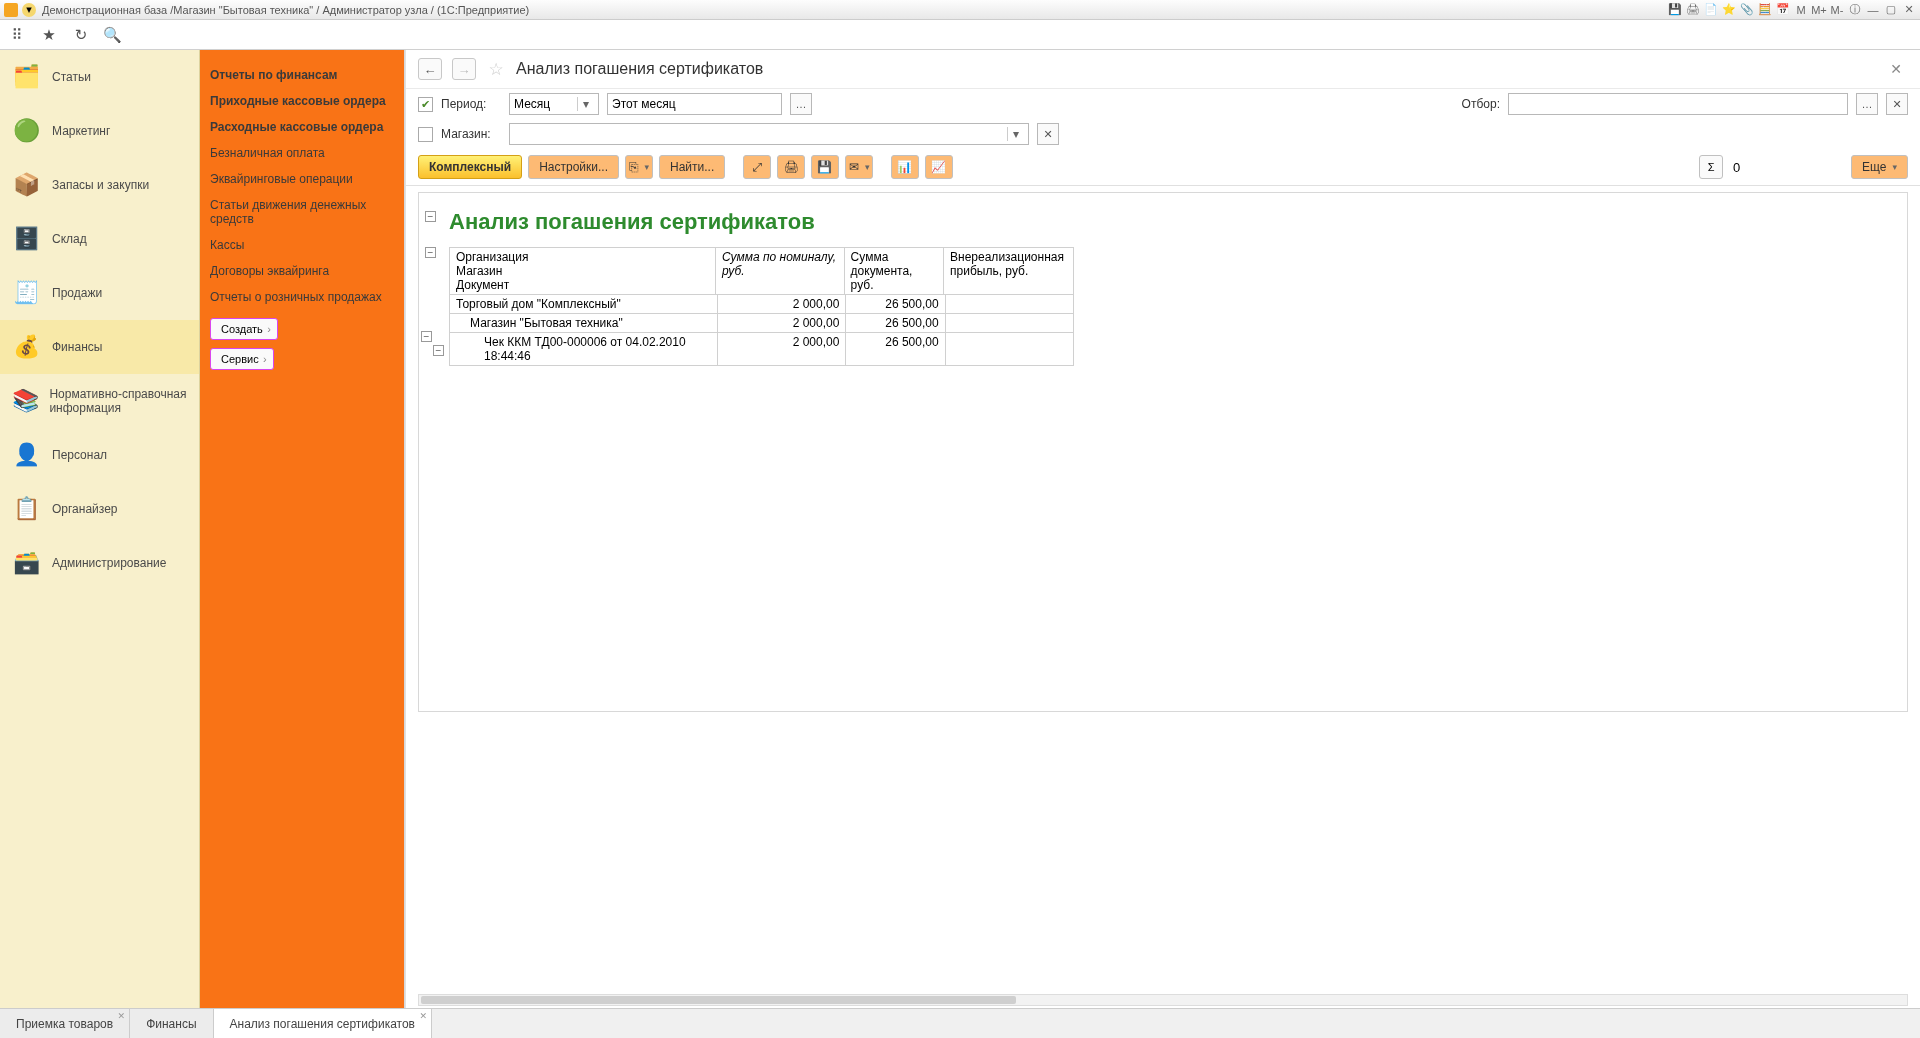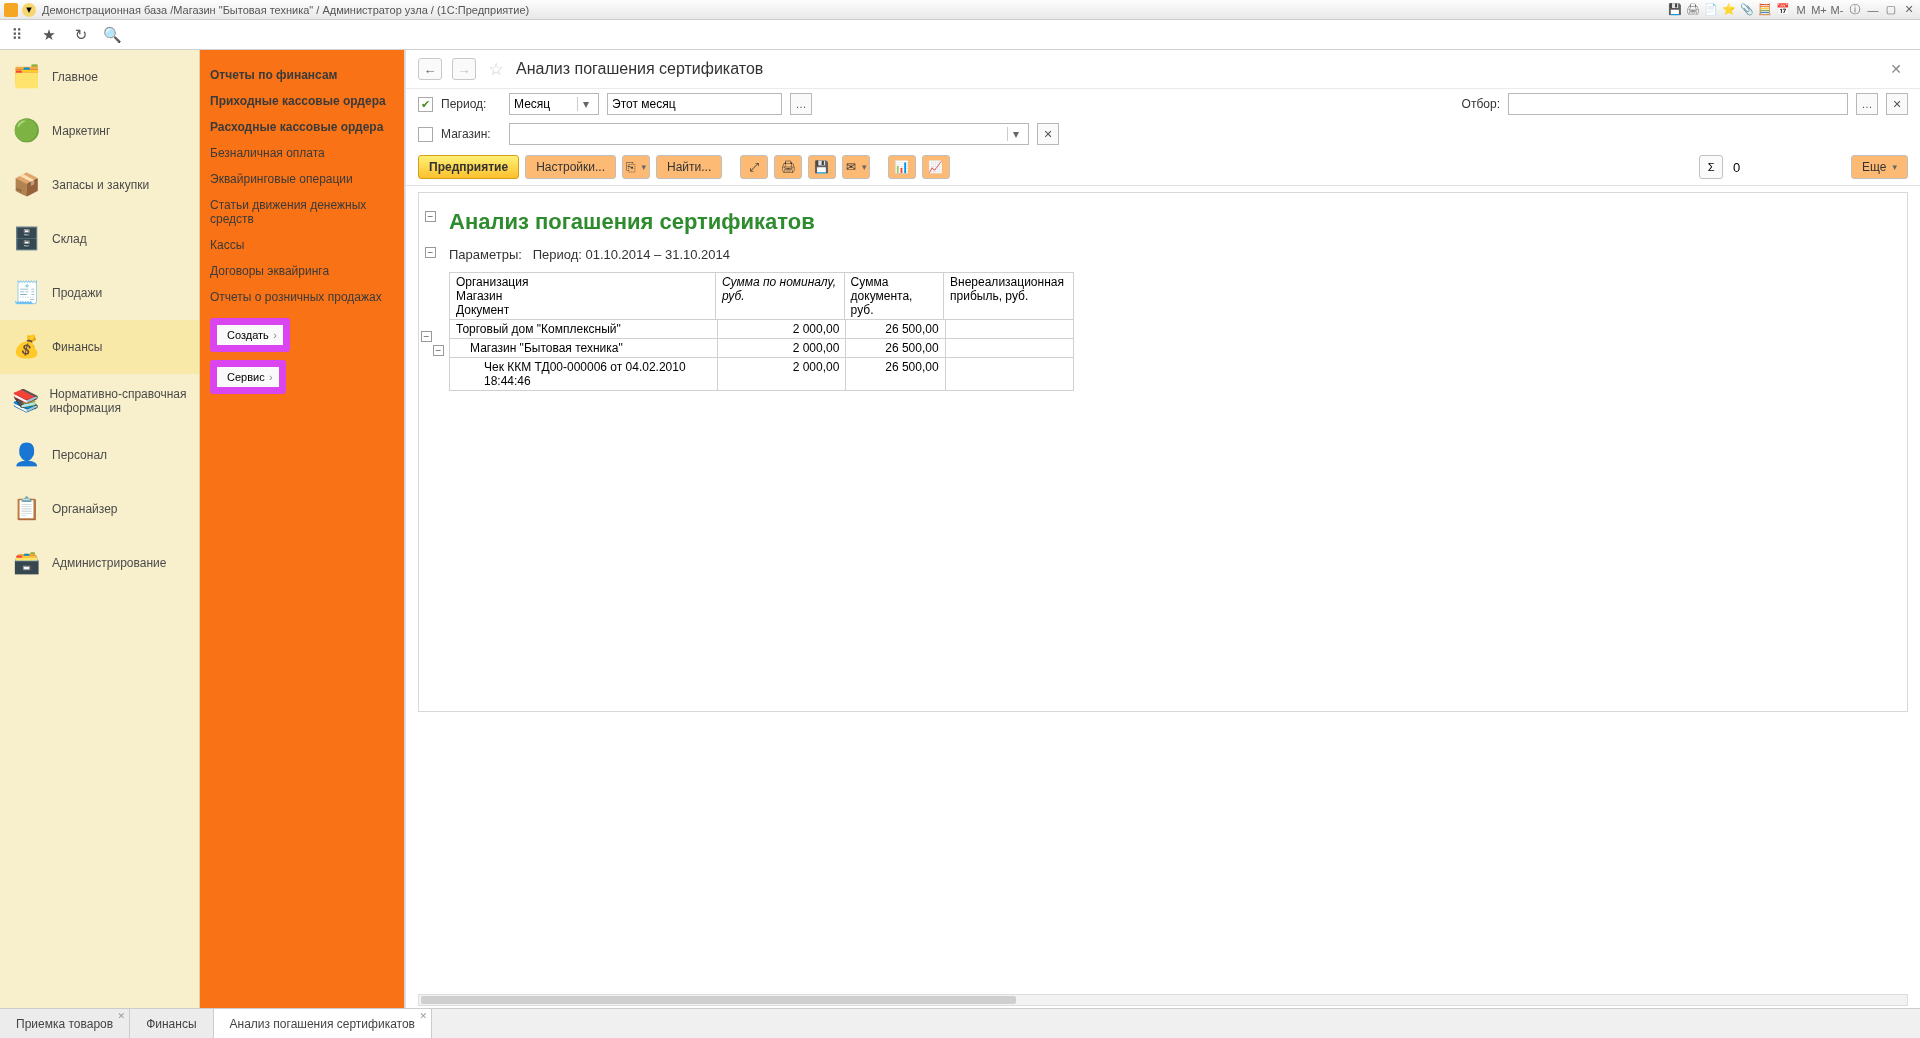--- a/index.html
+++ b/index.html
@@ -24,21 +24,21 @@
 
 .sidebar { width: 200px; background: #f8f0cc; border-right:1px solid #dcd39f; display:flex;flex-direction:column; }
 .sidebar .nav-item { display:flex; align-items:center; gap:10px; padding: 12px 12px; cursor:pointer; color:#4a4a4a; font-size:12px; border-bottom: 0px solid transparent; min-height:52px;}
 .sidebar .nav-item.active { background:#f8e9a8; }
 .sidebar .nav-icon { width:30px;height:30px; display:flex;align-items:center;justify-content:center; font-size:22px; }
 
 
 .submenu { width: 205px; background:#f97316; border-right:1px solid #d8d8d8; padding: 12px 10px; }
 .submenu .sm-item { padding: 6px 0; font-size:12px; color:#3a3a3a; cursor:pointer; }
 .submenu .sm-item.bold { font-weight:bold; }
-.submenu .sm-btn { display:inline-block; border:7px solid #d946ef; border-radius:3px; padding:4px 14px 4px 10px; margin-top:8px; font-size:11px; background:#fafafa; cursor:pointer; position:relative; }
+.submenu .sm-btn { display:inline-block; border:1px solid #d946ef; border-radius:3px; padding:4px 14px 4px 10px; margin-top:8px; font-size:11px; background:#fafafa; cursor:pointer; position:relative; }
 .submenu .sm-btn::after { content:"›"; position:absolute; right:6px; color:#888; }
 
 
 .content { flex:1; background:#fff; display:flex; flex-direction:column; border-left:1px solid #e0e0e0; }
 
 
 .content-header { display:flex; align-items:center; padding:8px 12px; gap:10px; border-bottom:1px solid #eaeaea; }
 .nav-btn { width:24px;height:22px;border:1px solid #c8c8c8;border-radius:3px;background:#fafafa;display:flex;align-items:center;justify-content:center;cursor:pointer;font-size:13px;color:#555; }
 .nav-btn.disabled { color:#bbb; }
 .star-btn { width:20px;height:20px;color:#ccc;font-size:17px;cursor:pointer;display:flex;align-items:center;justify-content:center;}
@@ -123,21 +123,21 @@
   <span class="tool-ico">★</span>
   <span class="tool-ico">↻</span>
   <span class="tool-ico">🔍</span>
 </div>
 
 <div class="main">
 
   <div class="sidebar">
     <div class="nav-item">
         <span class="nav-icon">🗂️</span>
-        <span>Главное</span>
+        <span>Статьи</span>
       </div>
     <div class="nav-item">
         <span class="nav-icon">🟢</span>
         <span>Маркетинг</span>
       </div>
     <div class="nav-item">
         <span class="nav-icon">📦</span>
         <span>Запасы и закупки</span>
       </div>
     <div class="nav-item">
@@ -217,21 +217,21 @@
       <div class="chk"></div>
       <div class="fld-label">Магазин:</div>
       <div class="combo" style="width:520px;">
           <span></span>
           <span class="arrow">▾</span>
         </div>
       <div class="mini-btn">✕</div>
     </div>
 
     <div class="btn-row">
-      <div class="btn primary">Предприятие</div>
+      <div class="btn primary">Комплексный</div>
       <div class="btn">Настройки...</div>
       <div class="btn icon-only">⎘<span class="tinyarrow">▾</span></div>
       <div class="btn">Найти...</div>
       <div style="width:6px"></div>
       <div class="btn icon-only">⤢</div>
       <div class="btn icon-only">🖨</div>
       <div class="btn icon-only">💾</div>
       <div class="btn icon-only">✉<span class="tinyarrow">▾</span></div>
       <div style="width:6px"></div>
       <div class="btn icon-only">📊</div>
@@ -246,24 +246,20 @@
           <span>Еще</span>
           <span class="tinyarrow">▾</span>
         </div>
     </div>
 
     <div class="report-wrap">
       <div class="report-inner">
         <div class="tree-handle" style="top:18px;">−</div>
         <div class="rpt-title">Анализ погашения сертификатов</div>
         <div class="tree-handle" style="top:54px;">−</div>
-        <div class="rpt-params">
-          <span class="plabel">Параметры:</span>
-          <span>Период: 01.10.2014 – 31.10.2014</span>
-        </div>
 
         <table class="rpt-table">
           <tbody>
               <tr>
             <th rowspan="3" style="width:270px;">
               <div>Организация</div>
               <div>Магазин</div>
               <div>Документ</div>
             </th>
             <th style="width:130px;font-style:italic;">Сумма по номиналу, руб.</th>

